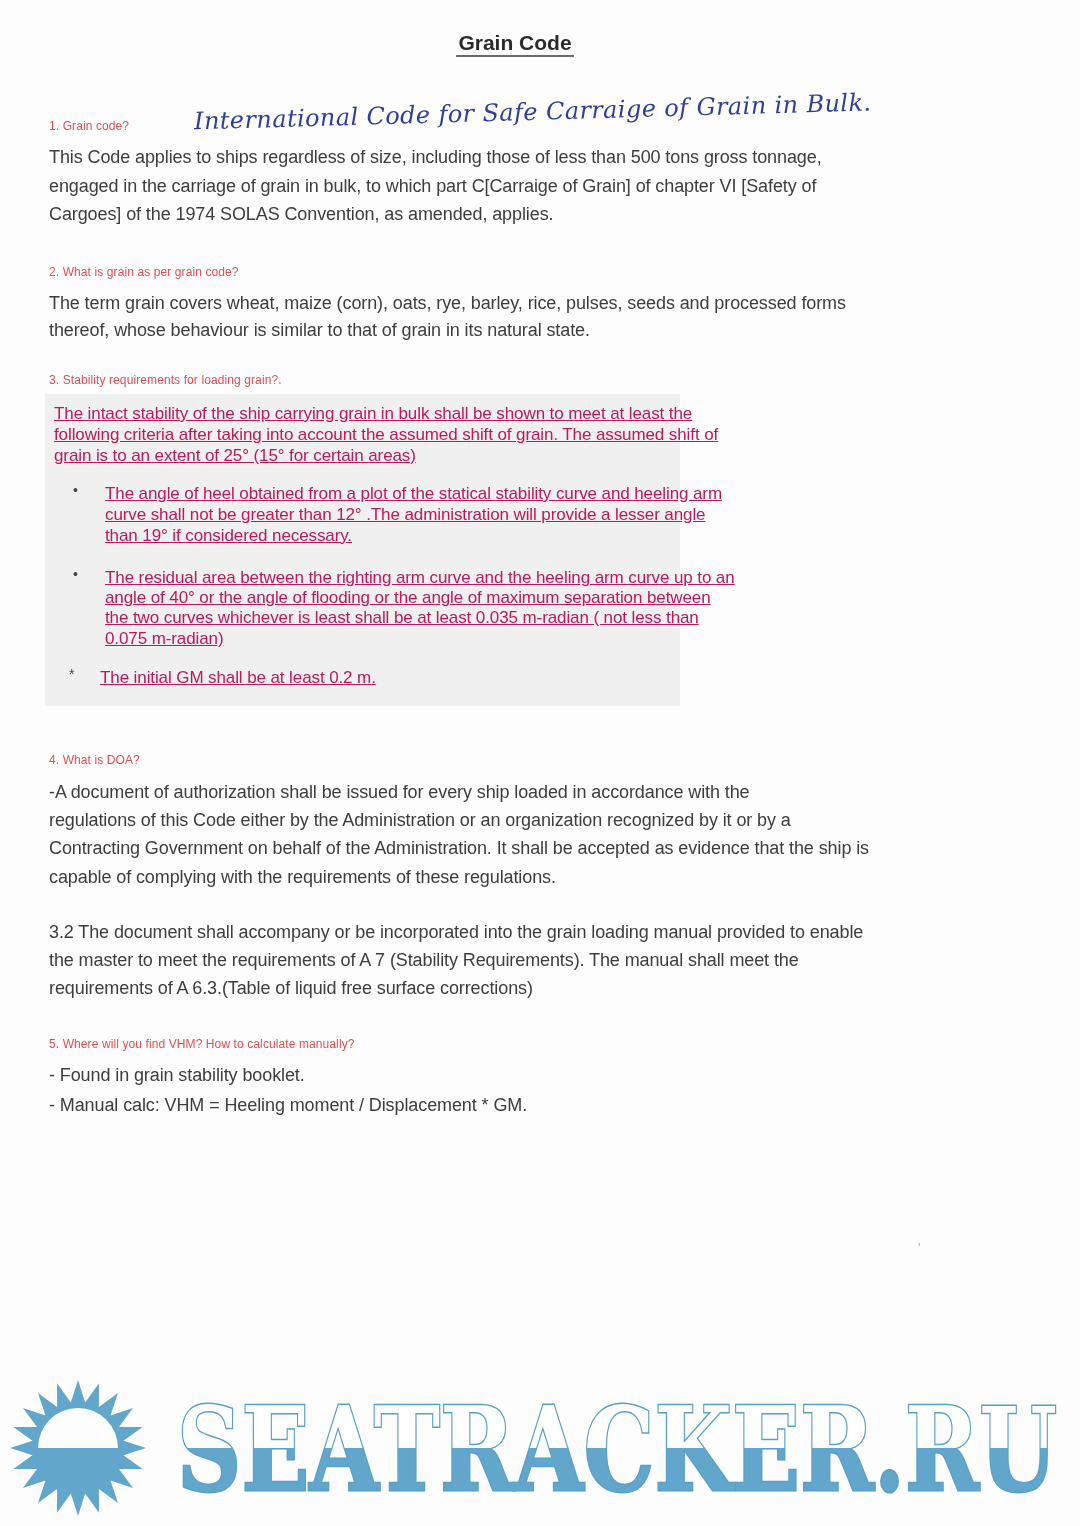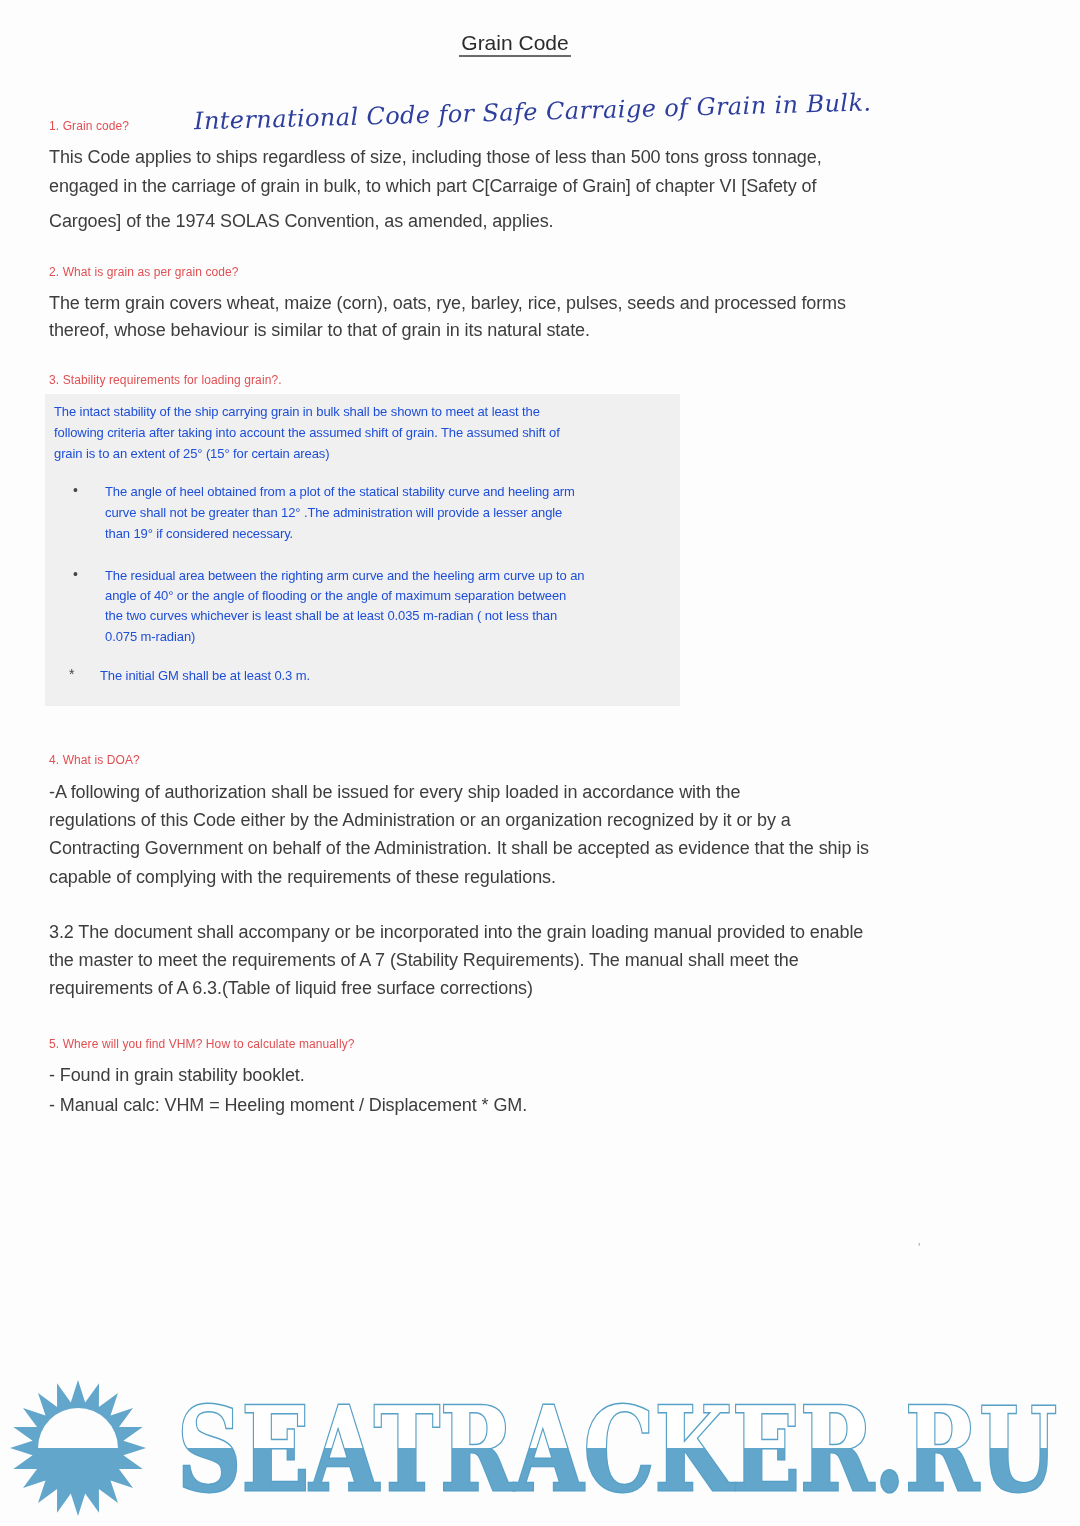--- a/index.html
+++ b/index.html
@@ -1,58 +1,58 @@
 <!DOCTYPE html>
 <html><head>
 <meta charset="utf-8">
 <style>
   html,body{margin:0;padding:0;background:#ffffff;}
   body{width:1080px;height:1526px;position:relative;overflow:hidden;
        font-family:"Liberation Sans",sans-serif;}
   .page{position:absolute;inset:0;background:#fdfdfd;}
 
   .title{position:absolute;top:31px;left:0;width:1030px;text-align:center;
-         font-size:21px;font-weight:normal;color:#2b2b2b;}
+         font-size:21px;font-weight:bold;color:#2b2b2b;}
   .title span{border-bottom:2px solid #6b6b6b;padding:0 2px 1px 2px;}
 
   .qh{position:absolute;left:49px;font-size:12px;color:#e04f52;
       white-space:nowrap;letter-spacing:0.1px;}
 
   .line{position:absolute;left:49px;font-size:18px;color:#3d3d3d;
         white-space:nowrap;letter-spacing:-0.1px;}
 
   .hand{position:absolute;left:194px;top:99px;width:600px;
         font-family:"DejaVu Serif",serif;font-style:italic;
         font-size:24px;color:#2e3e9d;transform:rotate(-1.6deg);
         white-space:nowrap;letter-spacing:0.4px;}
 
   .excerpt{position:absolute;left:45px;top:394px;width:635px;height:312px;
            background:#f1f0f1;}
-  .xline{position:absolute;font-size:13px;color:#1d4ed8;
-         white-space:nowrap;letter-spacing:-0.1px;}
+  .xline{position:absolute;font-size:17px;color:#be185d;
+         white-space:nowrap;letter-spacing:-0.1px;text-decoration:underline;}
   .xmark{position:absolute;font-size:14px;color:#474747;}
 
   .artifact{position:absolute;left:918px;top:1240px;font-size:13px;color:#a9a9a9;}
 
   .watermark{position:absolute;left:0;top:1330px;width:1080px;height:196px;}
 </style>
 </head>
 <body>
 
 <div class="page">
 
   <div class="title">
     <span>Grain Code</span>
   </div>
 
   <div class="qh" style="top:119px">1. Grain code?</div>
   <div class="hand">International Code for Safe Carraige of Grain in Bulk.</div>
   <div class="line" style="top:147px">This Code applies to ships regardless of size, including those of less than 500 tons gross tonnage,</div>
   <div class="line" style="top:176px">engaged in the carriage of grain in bulk, to which part C[Carraige of Grain] of chapter VI [Safety of</div>
-  <div class="line" style="top:211px">Cargoes] of the 1974 SOLAS Convention, as amended, applies.</div>
+  <div class="line" style="top:204px">Cargoes] of the 1974 SOLAS Convention, as amended, applies.</div>
 
   <div class="qh" style="top:265px">2. What is grain as per grain code?</div>
   <div class="line" style="top:293px">The term grain covers wheat, maize (corn), oats, rye, barley, rice, pulses, seeds and processed forms</div>
   <div class="line" style="top:320px">thereof, whose behaviour is similar to that of grain in its natural state.</div>
 
   <div class="qh" style="top:373px">3. Stability requirements for loading grain?.</div>
 
   <div class="excerpt">
     <div class="xline" style="left:9px;top:10px">The intact stability of the ship carrying grain in bulk shall be shown to meet at least the</div>
     <div class="xline" style="left:9px;top:31px">following criteria after taking into account the assumed shift of grain. The assumed shift of</div>
@@ -63,25 +63,25 @@
     <div class="xline" style="left:60px;top:111px">curve shall not be greater than 12° .The administration will provide a lesser angle</div>
     <div class="xline" style="left:60px;top:132px">than 19° if considered necessary.</div>
 
     <div class="xmark" style="left:28px;top:172px">•</div>
     <div class="xline" style="left:60px;top:174px">The residual area between the righting arm curve and the heeling arm curve up to an</div>
     <div class="xline" style="left:60px;top:194px">angle of 40° or the angle of flooding or the angle of maximum separation between</div>
     <div class="xline" style="left:60px;top:214px">the  two curves whichever is least shall be at least 0.035 m-radian ( not less than</div>
     <div class="xline" style="left:60px;top:235px">0.075 m-radian)</div>
 
     <div class="xmark" style="left:24px;top:272px">*</div>
-    <div class="xline" style="left:55px;top:274px">The initial GM shall be at least 0.3 m.</div>
+    <div class="xline" style="left:55px;top:274px">The initial GM shall be at least 0.2 m.</div>
   </div>
 
   <div class="qh" style="top:753px">4. What is DOA?</div>
-  <div class="line" style="top:782px">-A following of authorization shall be issued for every ship loaded in accordance with the</div>
+  <div class="line" style="top:782px">-A document of authorization shall be issued for every ship loaded in accordance with the</div>
   <div class="line" style="top:810px">regulations of this Code either by the Administration or an organization recognized by it or by a</div>
   <div class="line" style="top:838px">Contracting Government on behalf of the Administration. It shall be accepted as evidence that the ship is</div>
   <div class="line" style="top:867px">capable of complying with the requirements of these regulations.</div>
 
   <div class="line" style="top:922px">3.2 The document shall accompany or be incorporated into the grain loading manual provided to enable</div>
   <div class="line" style="top:950px">the master to meet the requirements of A 7 (Stability Requirements). The manual shall meet the</div>
   <div class="line" style="top:978px">requirements of A 6.3.(Table of liquid free surface corrections)</div>
 
   <div class="qh" style="top:1037px">5. Where will you find VHM? How to calculate manually?</div>
   <div class="line" style="top:1065px">- Found in grain stability booklet.</div>

